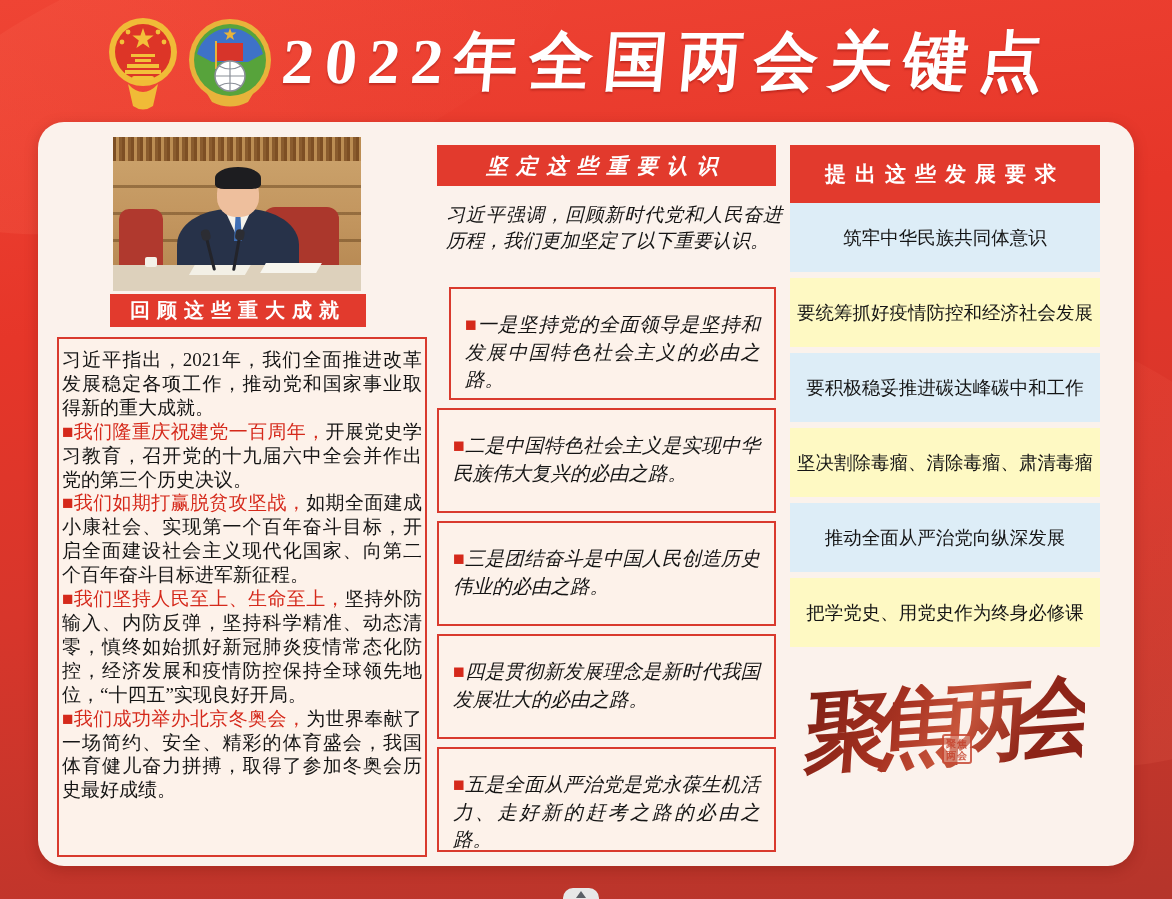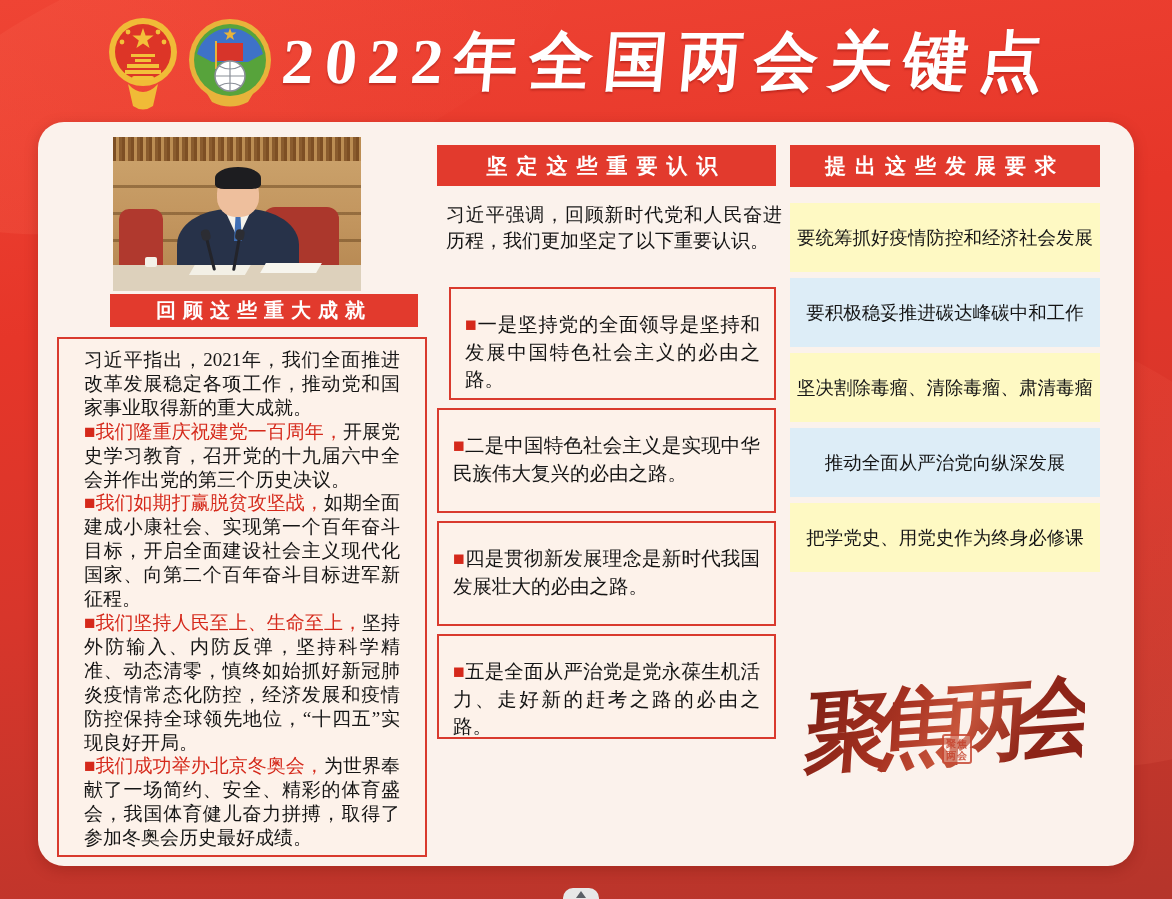--- a/index.html
+++ b/index.html
@@ -48,44 +48,44 @@
   .photo .face{position:absolute;left:104px;bottom:74px;width:42px;height:44px;background:#eebf9d;border-radius:46% 46% 44% 44%;}
   .photo .hair{position:absolute;left:102px;bottom:102px;width:46px;height:22px;background:#1d1d20;border-radius:50% 50% 20% 20%;}
   .photo .desk{position:absolute;left:0;bottom:0;width:100%;height:26px;background:#ddd1bc;}
   .photo .paper{position:absolute;left:150px;bottom:18px;width:56px;height:10px;background:#f7f5ee;transform:skewX(-30deg);box-shadow:-70px 2px 0 #f3f0e6;}
   .photo .cup{position:absolute;left:32px;bottom:24px;width:12px;height:10px;background:#f4f1e8;border-radius:2px;}
   .photo .mic1,.photo .mic2{position:absolute;bottom:20px;width:3px;height:34px;background:#23242a;border-radius:2px;}
   .photo .mic1{left:96px;transform:rotate(-14deg);}
   .photo .mic2{left:122px;transform:rotate(10deg);}
   .photo .mic1::after,.photo .mic2::after{content:"";position:absolute;top:-8px;left:-3px;width:9px;height:11px;background:#2c2d33;border-radius:4px;}
 
-  .banner-left{position:absolute;left:72px;top:172px;width:308px;height:33px;font-size:20px;letter-spacing:7px;}
+  .banner-left{position:absolute;left:72px;top:172px;width:256px;height:33px;font-size:20px;letter-spacing:7px;}
   .textbox{position:absolute;left:19px;top:215px;width:370px;height:520px;box-sizing:border-box;
-    border:2px solid #d93a2e;background:#fdf2ea;padding:9px 25px;
+    border:2px solid #d93a2e;background:#fdf2ea;padding:9px 3px;
     font-family:"Liberation Serif","DejaVu Serif",serif;
     font-size:19px;line-height:23.9px;text-align:justify;color:#151515;}
   .textbox p{margin:0;}
   .hl{color:#d5291b;}
 
   
-  .col-mid{position:absolute;left:399px;top:0;width:339px;height:564px;}
+  .col-mid{position:absolute;left:399px;top:0;width:339px;height:564px;font-style:italic;}
   .banner-mid{position:absolute;left:0;top:23px;width:339px;height:41px;font-size:21px;letter-spacing:9px;}
   .mid-intro{position:absolute;left:3px;top:74px;width:336px;margin:6px;
     font-family:"Liberation Serif","DejaVu Serif",serif;
     font-size:19px;line-height:26px;text-align:justify;color:#151515;}
   .mid-boxes{position:absolute;left:0;top:165px;width:339px;display:flex;flex-direction:column;gap:8px;}
   .mbox{box-sizing:border-box;border:2px solid #d93a2e;background:#fdf2ea;
     padding:22px 14px 0 14px;
     font-family:"Liberation Serif","DejaVu Serif",serif;
     font-size:19.5px;line-height:27.5px;text-align:justify;color:#151515;}
   .mbox.h3{height:113px;margin-left:12px;} .mbox.h2{height:105px;}
 
   
   .col-right{position:absolute;left:752px;top:0;width:310px;height:744px;}
-  .banner-right{position:absolute;left:0;top:23px;width:310px;height:42px;font-size:21px;letter-spacing:9px;}
+  .banner-right{position:absolute;left:0;top:23px;width:310px;height:58px;font-size:21px;letter-spacing:9px;}
   .strips{position:absolute;left:0;top:81px;width:310px;display:flex;flex-direction:column;gap:6px;}
   .strip{height:69px;display:flex;align-items:center;justify-content:center;
     font-family:"Liberation Serif","DejaVu Serif",serif;
     font-size:18.5px;color:#151515;text-align:center;}
   .strip.blue{background:#ddedf7;}
   .strip.pink{background:#fef9c3;}
   .calligraphy{position:absolute;left:0;top:528px;width:310px;height:150px;}
   .brush{position:absolute;left:50%;top:50%;transform:translate(-50%,-50%) rotate(-4deg) skewX(-8deg);
     font-family:"Liberation Serif","DejaVu Serif",serif;font-weight:900;
     font-size:86px;letter-spacing:-16px;white-space:nowrap;line-height:1;
@@ -169,28 +169,30 @@
       <p><span class="hl">■我们成功举办北京冬奥会，</span><span>为世界奉献了一场简约、安全、精彩的体育盛会，我国体育健儿奋力拼搏，取得了参加冬奥会历史最好成绩。</span></p>
     </div>
   </section>
 
   <section class="col-mid">
     <div class="banner banner-mid">坚定这些重要认识</div>
     <p class="mid-intro">习近平强调，回顾新时代党和人民奋进历程，我们更加坚定了以下重要认识。</p>
     <div class="mid-boxes">
       <div class="mbox h3"><span class="hl">■</span><span>一是坚持党的全面领导是坚持和发展中国特色社会主义的必由之路。</span></div>
       <div class="mbox h2"><span class="hl">■</span><span>二是中国特色社会主义是实现中华民族伟大复兴的必由之路。</span></div>
+      <div class="mbox h2"><span class="hl">■</span><span>三是团结奋斗是中国人民创造历史伟业的必由之路。</span></div>
       <div class="mbox h2"><span class="hl">■</span><span>四是贯彻新发展理念是新时代我国发展壮大的必由之路。</span></div>
       <div class="mbox h2"><span class="hl">■</span><span>五是全面从严治党是党永葆生机活力、走好新的赶考之路的必由之路。</span></div>
     </div>
   </section>
 
   <section class="col-right">
     <div class="banner banner-right">提出这些发展要求</div>
     <div class="strips">
+      <div class="strip blue">筑牢中华民族共同体意识</div>
       <div class="strip pink">要统筹抓好疫情防控和经济社会发展</div>
       <div class="strip blue">要积极稳妥推进碳达峰碳中和工作</div>
       <div class="strip pink">坚决割除毒瘤、清除毒瘤、肃清毒瘤</div>
       <div class="strip blue">推动全面从严治党向纵深发展</div>
       <div class="strip pink">把学党史、用党史作为终身必修课</div>
     </div>
     <div class="calligraphy">
       <span class="brush">聚焦两会</span>
       <span class="seal">聚焦两会</span>
     </div>

